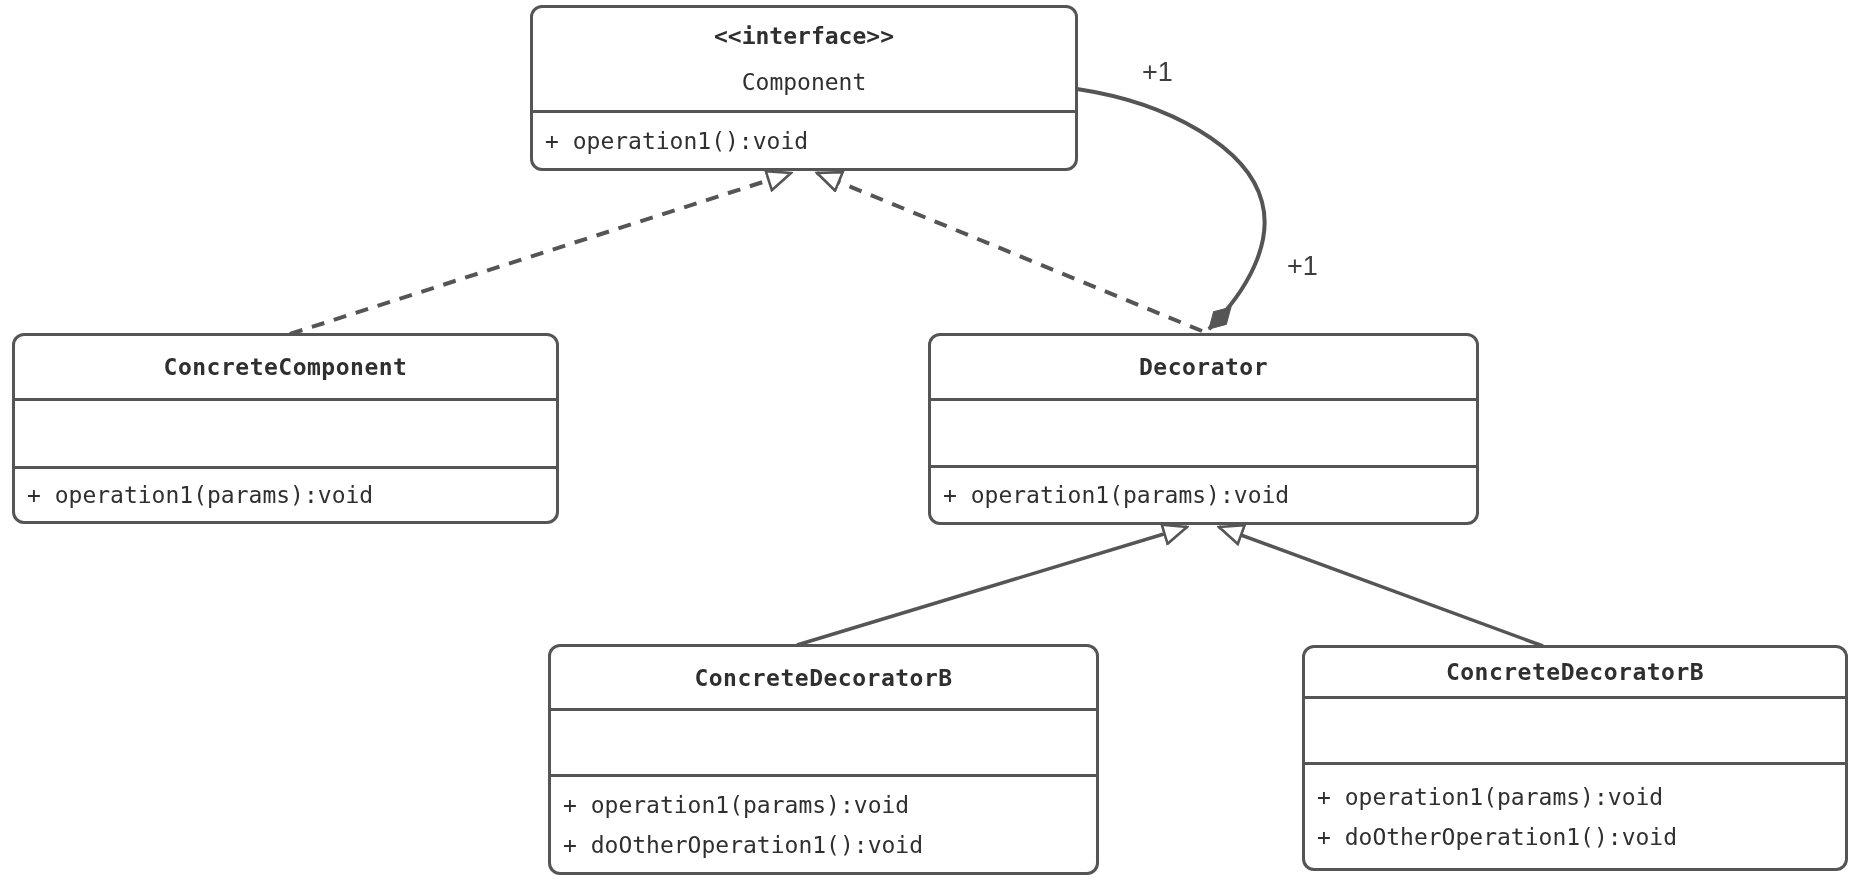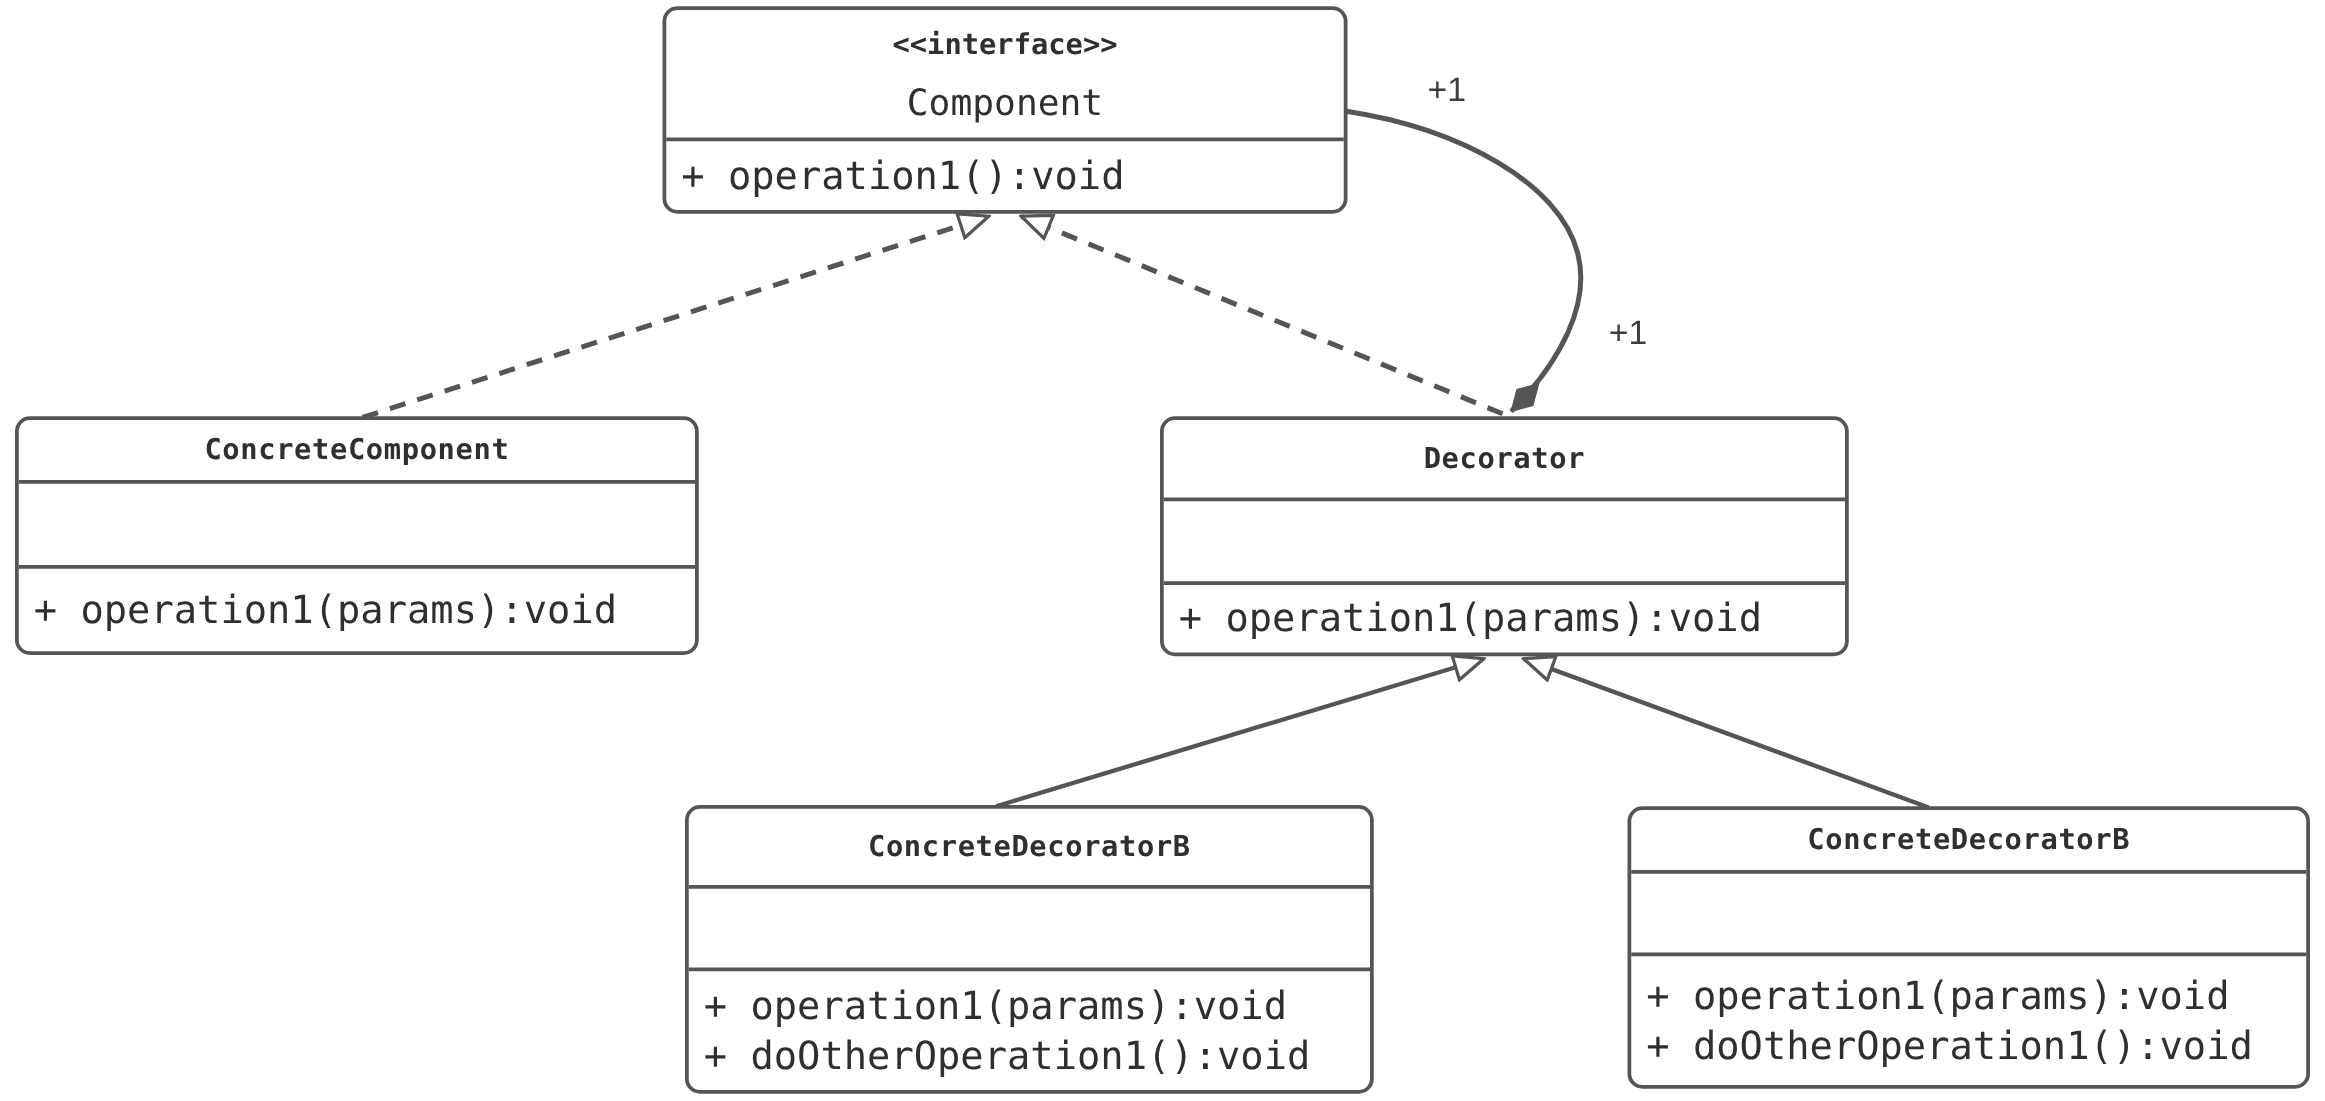--- a/index.html
+++ b/index.html
@@ -45,36 +45,36 @@
     font-weight: bold;
     font-size: 23px;
     letter-spacing: 0.5px;
   }
   .stereotype {
     font-weight: bold;
     font-size: 23px;
   }
   .iface-name {
     font-weight: normal;
-    font-size: 29px;
+    font-size: 23px;
   }
   .attrs-section {
     border-top: 3px solid #555555;
     flex: 0 0 auto;
   }
   .methods-section {
     border-top: 3px solid #555555;
     flex: 1 1 auto;
     display: flex;
     flex-direction: column;
     justify-content: center;
     padding-left: 12px;
   }
   .method {
-    font-size: 31px;
+    font-size: 23px;
     line-height: 40px;
     white-space: pre;
   }
   .mult-label {
     position: absolute;
     font-family: "Liberation Sans", sans-serif;
     font-size: 27px;
     color: #3d3d3d;
   }
 </style>
@@ -108,21 +108,21 @@
     <div class="title-section" style="height:102px;">
       <div class="stereotype">&lt;&lt;interface&gt;&gt;</div>
       <div class="iface-name">Component</div>
     </div>
     <div class="methods-section">
       <div class="method">+ operation1():void</div>
     </div>
   </div>
 
   <div class="uml-class" style="left:12px; top:333px; width:547px; height:191px;">
-    <div class="title-section" style="height:48px;text-align:right;">
+    <div class="title-section" style="height:62px;text-align:right;">
       <div class="class-name">ConcreteComponent</div>
     </div>
     <div class="attrs-section" style="height:65px;"></div>
     <div class="methods-section">
       <div class="method">+ operation1(params):void</div>
     </div>
   </div>
 
   <div class="uml-class" style="left:928px; top:333px; width:551px; height:192px;justify-content:center;">
     <div class="title-section" style="height:62px;">

